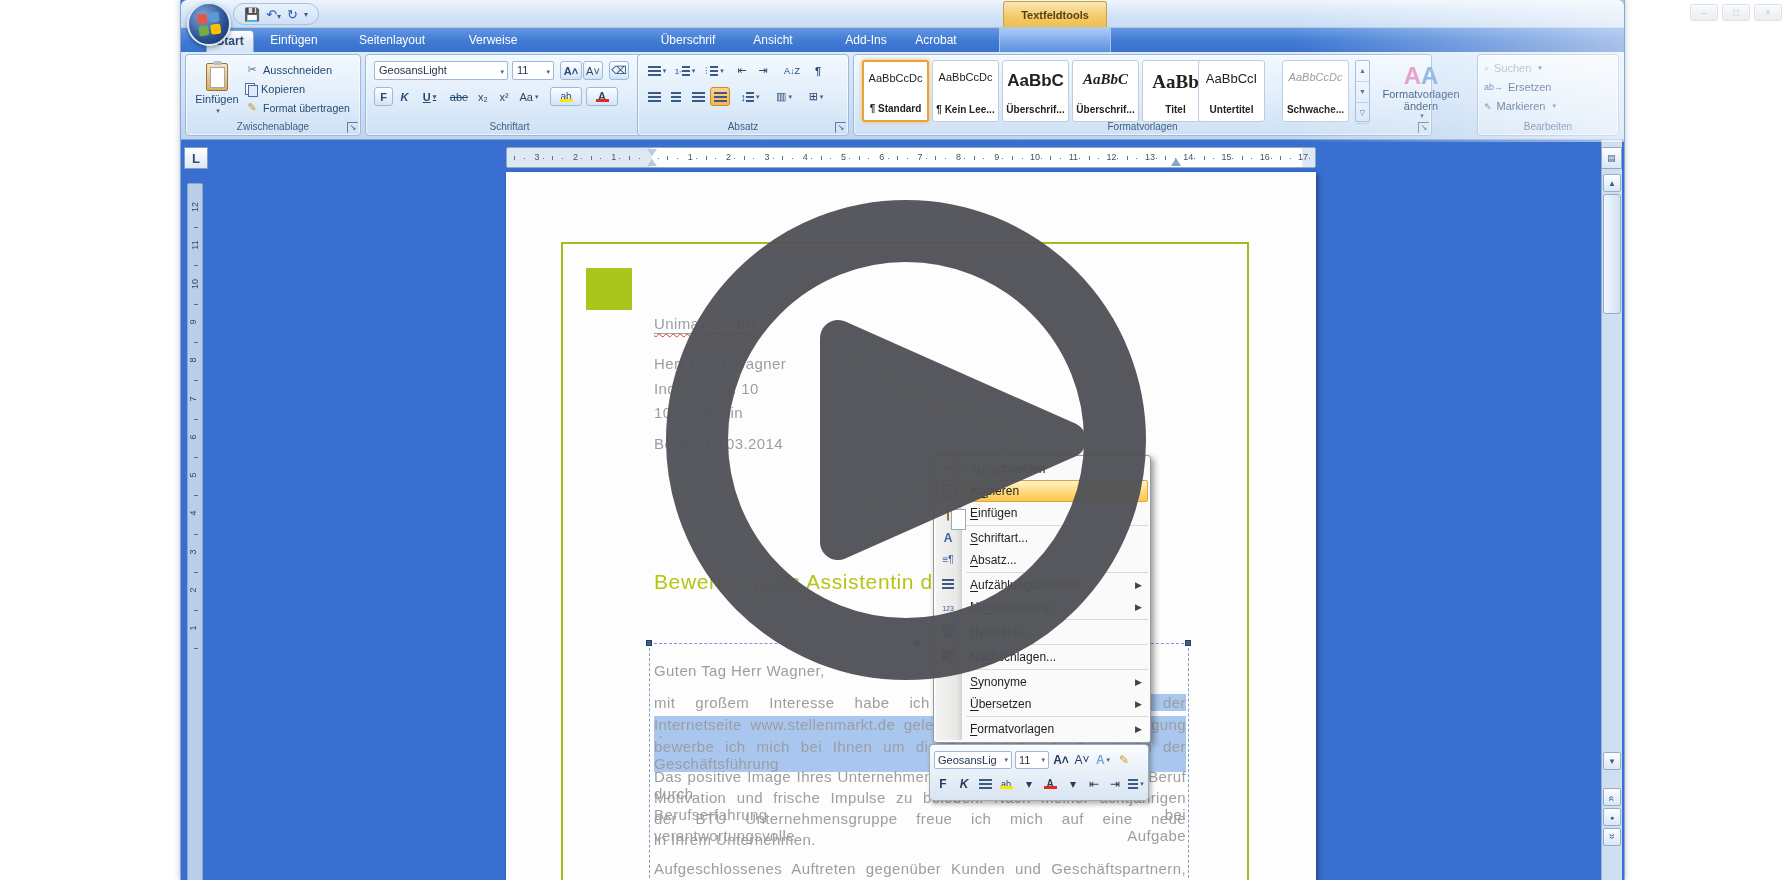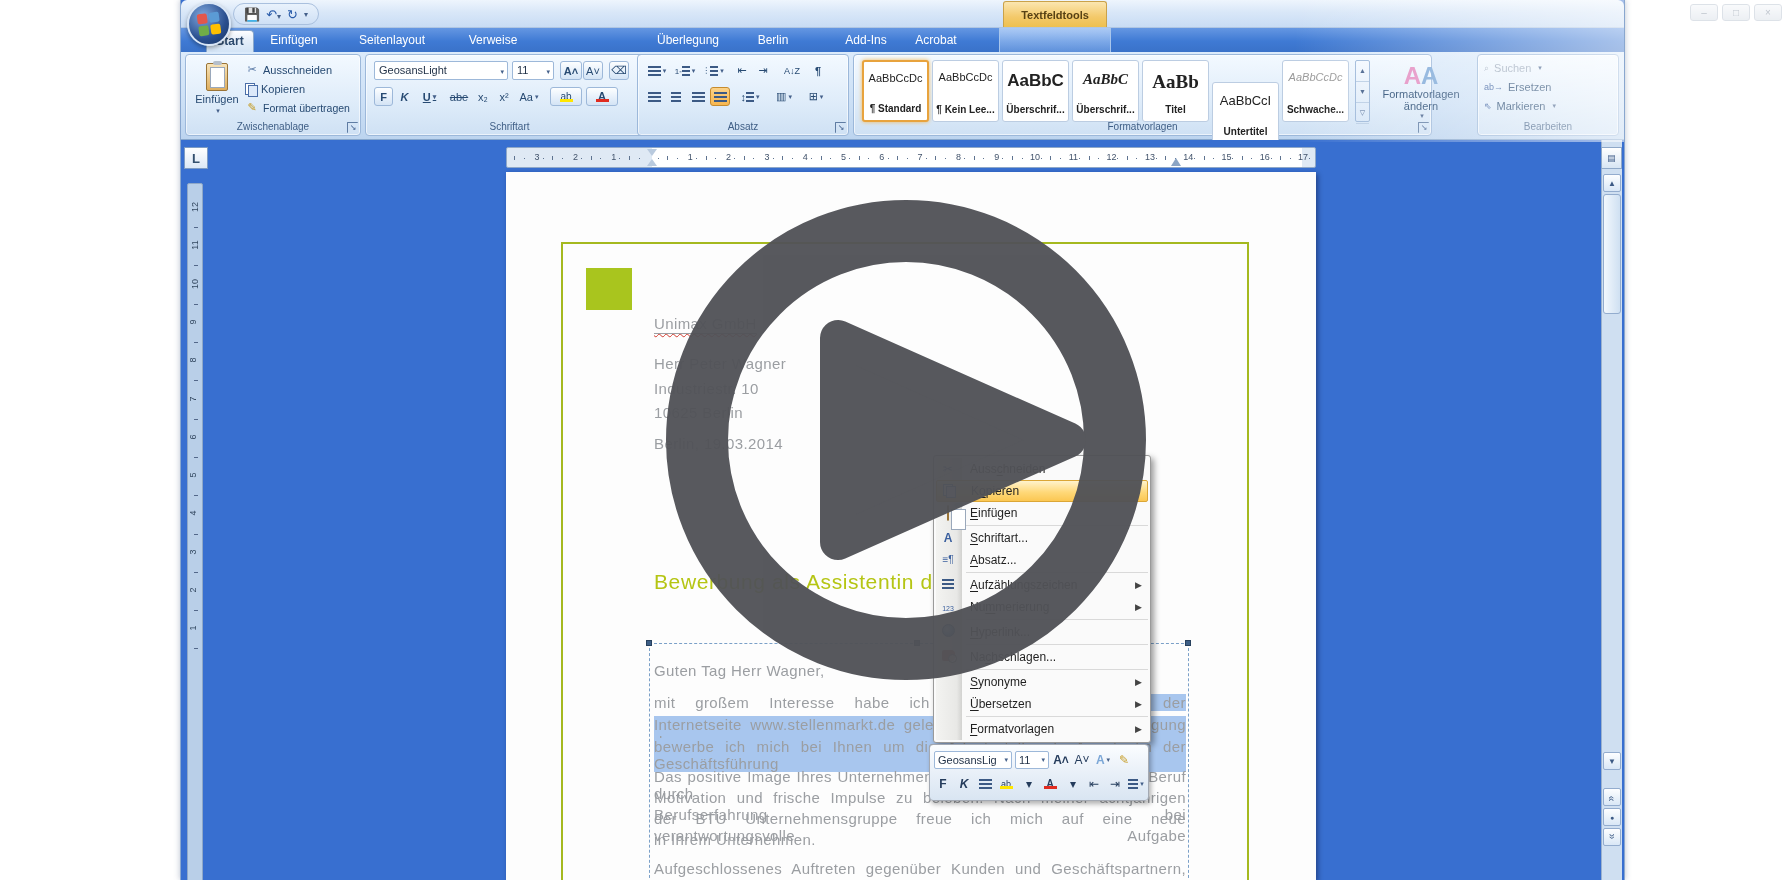--- a/index.html
+++ b/index.html
@@ -215,22 +215,22 @@
     </div>
 
     <div id="tabstrip">
       <div id="ctx-band"></div>
       <div id="tabs">
           <div class="tab active" style="left: 25px; width: 48px; padding: 0px;">Start</div>
           <div class="tab" style="left: 78px; width: 70px; padding: 0px;">Einfügen</div>
           <div class="tab" style="left: 154px; width: 114px; padding: 0px;">Seitenlayout</div>
           <div class="tab" style="left: 274px; width: 76px; padding: 0px;">Verweise</div>
           <div class="tab" style="left: 362px; width: 96px; padding: 0px; margin-top: 48px;">Sendungen</div>
-          <div class="tab" style="left: 464px; width: 86px; padding: 0px;">Überlegung</div>
-          <div class="tab" style="left: 562px; width: 60px; padding: 0px;">Berlin</div>
+          <div class="tab" style="left: 464px; width: 86px; padding: 0px;">Überschrif</div>
+          <div class="tab" style="left: 562px; width: 60px; padding: 0px;">Ansicht</div>
           <div class="tab" style="left: 654px; width: 62px; padding: 0px;">Add-Ins</div>
           <div class="tab" style="left: 722px; width: 66px; padding: 0px;">Acrobat</div>
           <div class="tab" style="left: 846px; width: 70px; padding: 0px; margin-top: 29px;">Format</div>
         </div>
     </div>
 
     <div id="ribbon">
 
       <div class="group" style="left:4px; width:176px;">
         <div id="paste-btn" class="rbtn flat">
@@ -334,21 +334,21 @@
               <div class="style-name">Überschrif...</div>
             </div>
             <div class="style-card" style="left: 218px;">
               <div class="style-sample" style="font-size: 15px; font-weight: bold; font-style: italic; font-family: &quot;Liberation Serif&quot;, serif;">AaBbC</div>
               <div class="style-name">Überschrif...</div>
             </div>
             <div class="style-card" style="left: 288px;">
               <div class="style-sample" style="font-size: 19px; font-weight: bold; font-family: &quot;Liberation Serif&quot;, serif;">AaBb</div>
               <div class="style-name">Titel</div>
             </div>
-            <div class="style-card" style="left: 358px; margin-top: 22px;">
+            <div class="style-card" style="left: 344px;">
               <div class="style-sample" style="font-size: 13px;">AaBbCcI</div>
               <div class="style-name">Untertitel</div>
             </div>
             <div class="style-card" style="left: 428px;">
               <div class="style-sample" style="font-size: 11px; font-style: italic; color: rgb(153, 153, 153);">AaBbCcDc</div>
               <div class="style-name">Schwache...</div>
             </div>
           </div>
         <div id="gal-scroll" style="left:501px;">
           <span>▲</span>

